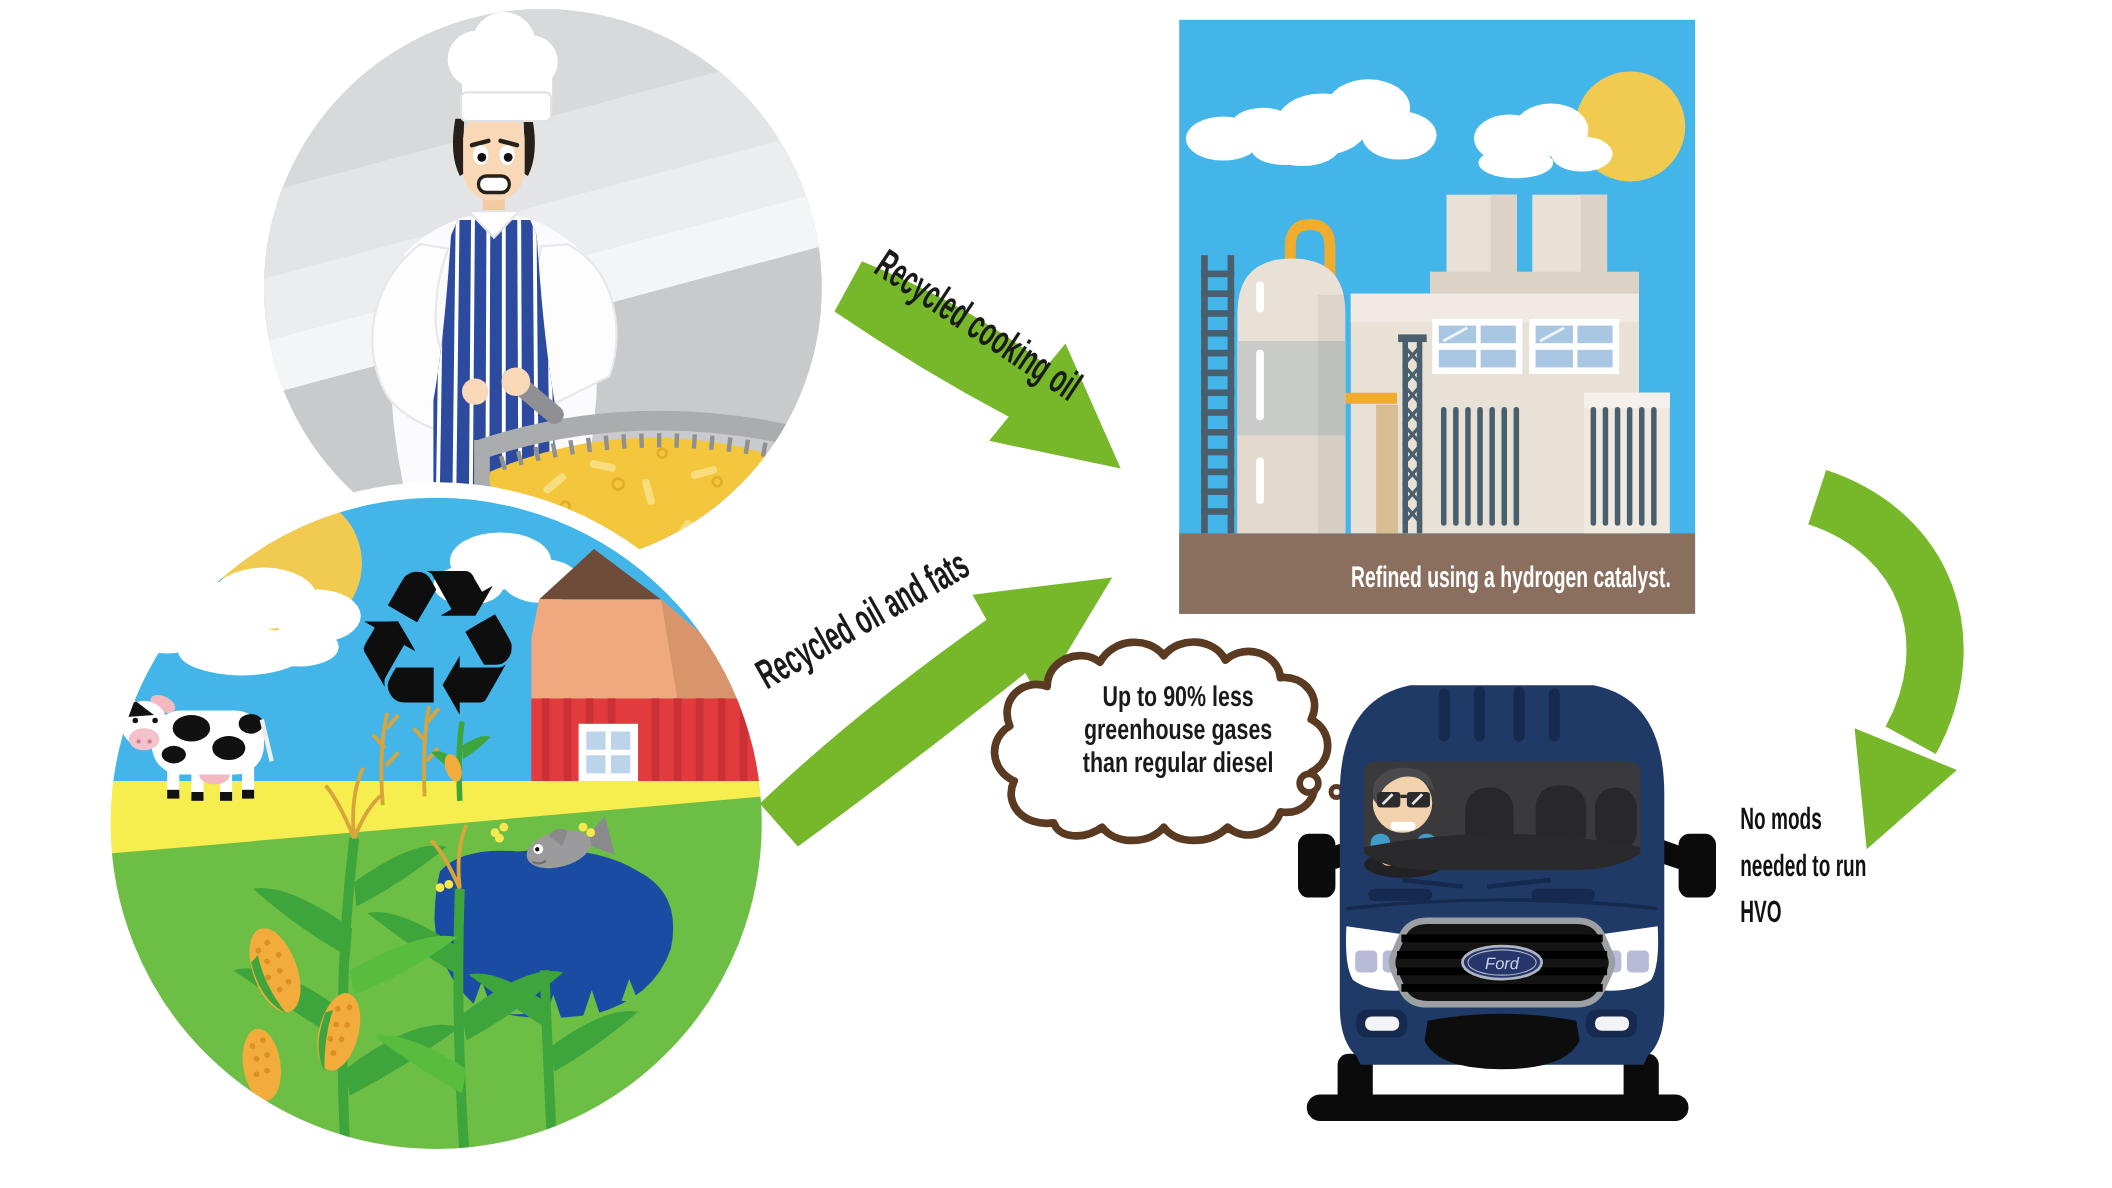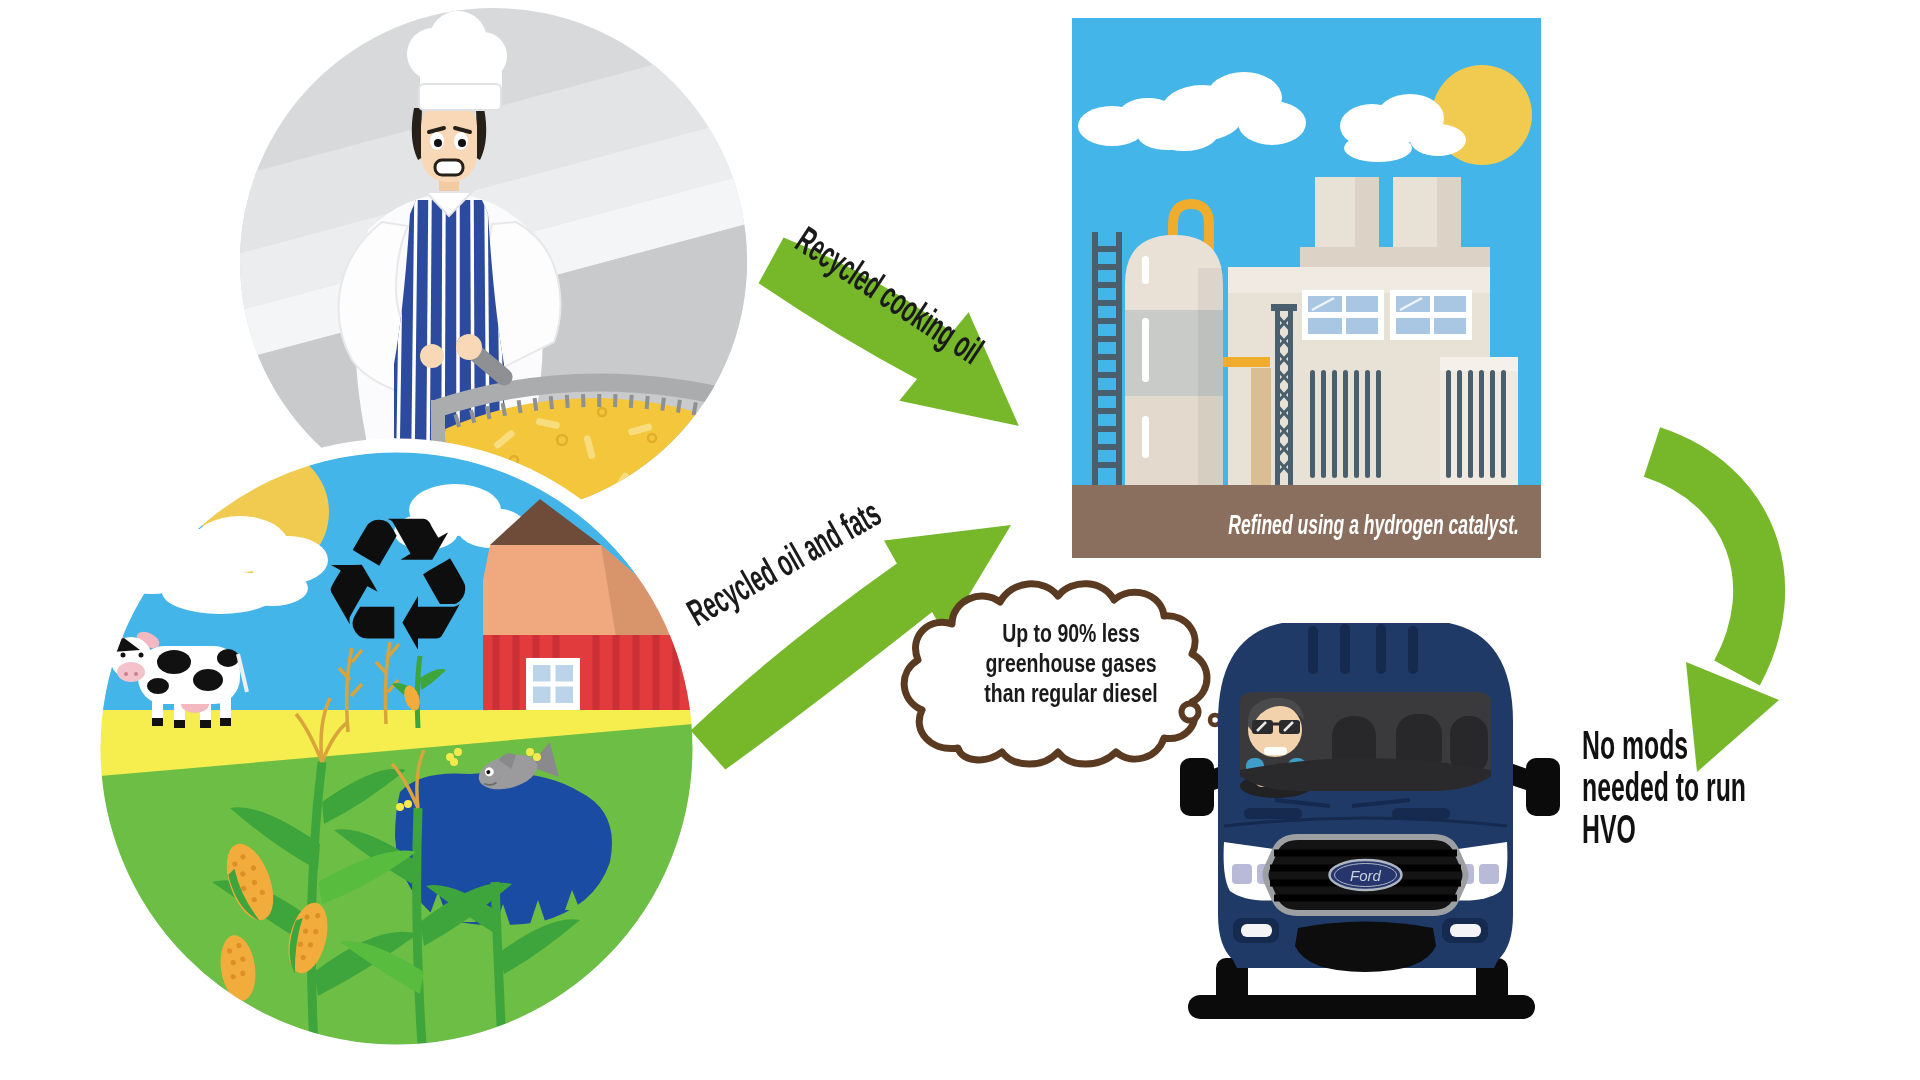--- a/index.html
+++ b/index.html
@@ -2,27 +2,27 @@
 <html><head>
 <meta charset="utf-8">
 <style>
   html,body{margin:0;padding:0;background:#ffffff;}
   .canvas{position:relative;width:1920px;height:1080px;background:#ffffff;overflow:hidden;
           font-family:"Liberation Sans",sans-serif;}
   .abs{position:absolute;}
   svg{display:block;overflow:visible;}
   svg text{font-family:"Liberation Sans",sans-serif;}
   .caption{left:1150px;top:510px;width:420px;text-align:left;color:#ffffff;
-           font-size:27px;font-weight:bold;font-style:italic;}
+           font-size:27px;font-weight:bold;}
   .caption .cond{display:inline-block;transform:scaleX(.65);transform-origin:center top;white-space:nowrap;}
   .bubble-text{left:945px;top:618px;width:252px;text-align:center;color:#1a1a1a;
                font-size:26px;font-weight:bold;line-height:30px;}
   .bubble-text .cond{display:block;transform:scaleX(.75);transform-origin:center top;}
   .bubble-text span{display:block;white-space:nowrap;}
-  .no-mods{left:1582px;top:724px;width:300px;color:#111111;font-size:40px;font-weight:bold;line-height:42px;}
+  .no-mods{left:1582px;top:724px;width:300px;color:#111111;font-size:28px;font-weight:bold;line-height:42px;}
   .no-mods .cond{display:block;transform:scaleX(.62);transform-origin:left top;}
   .no-mods span{display:block;white-space:nowrap;}
 </style>
 </head>
 <body>
 
 <div class="canvas">
 
   <svg class="abs" style="left:240px;top:8px" width="507" height="507" viewBox="0 0 507 507">
     <defs>

